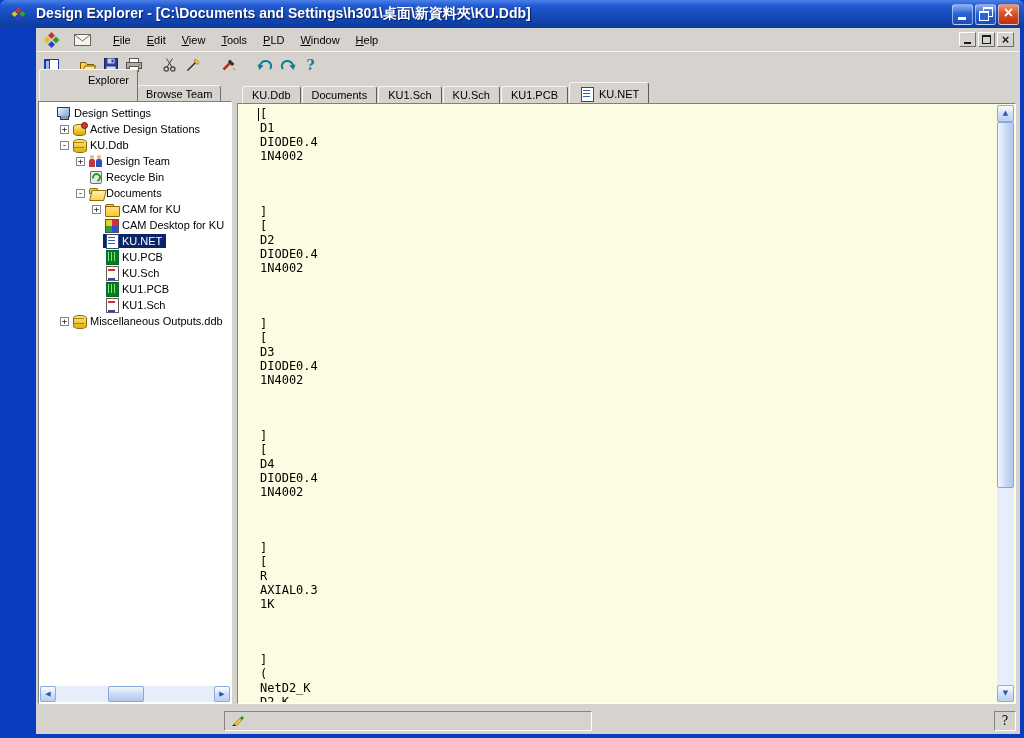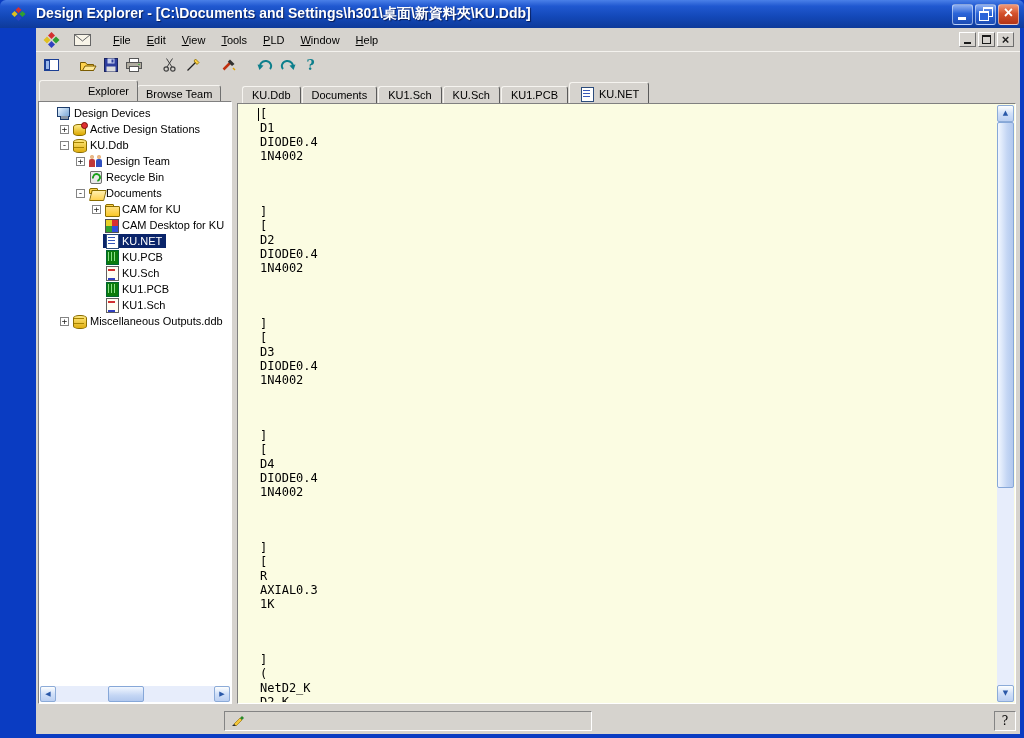--- a/index.html
+++ b/index.html
@@ -45,21 +45,21 @@
     display:flex; align-items:center; padding:0 4px; }
   .tool-btn { width:23px; height:22px; display:flex; align-items:center; justify-content:center; }
   .tool-sep { width:13px; height:22px; }
   .glyph-help { color:#0d7f8c; font-weight:bold; font-size:14px; font-family:"DejaVu Serif",serif; }
 
   
   .left-panel { position:absolute; left:2px; top:54px; width:194px; bottom:30px; }
   .panel-tabs { display:flex; align-items:flex-end; height:19px; padding-left:1px; }
   .panel-tab { height:16px; padding:2px 8px 0; background:var(--chrome,#d6d3ce); font-size:11px;
     border:1px solid; border-color:#f6f4f0 #707070 #707070 #f6f4f0; border-bottom:none; border-radius:3px 3px 0 0; margin-right:-1px; }
-  .panel-tab.active { height:21px; position:relative; z-index:2; padding-top:4px;padding-left:48px; }
+  .panel-tab.active { height:32px; position:relative; z-index:2; padding-top:4px;padding-left:48px; }
   .tree-area { position:absolute; left:0; right:0; top:19px; bottom:0; background:#fff;
     border:1px solid; border-color:#808080 #fff #fff #808080; }
   .tree { position:absolute; left:1px; right:1px; top:1px; bottom:17px; overflow:hidden; padding:2px 0 0 2px; }
   .tree-row { display:flex; align-items:center; height:16px; white-space:nowrap; font-size:11px; }
   .tree-indent { flex:none; height:16px; }
   .tree-expand { width:13px; height:16px; flex:none; display:flex; align-items:center; justify-content:center; }
   .tree-expand .box { width:9px; height:9px; border:1px solid #848484; background:#fff; color:#202020;
     font-size:9px; font-family:"DejaVu Sans Mono",monospace; display:flex; align-items:center; justify-content:center; line-height:1; }
   .tree-sel { display:inline-flex; align-items:center; padding:0 1px; }
   .tree-sel.selected { background:var(--selection,#0a246a); }
@@ -265,21 +265,21 @@
         <div class="panel-tab active">Explorer</div>
         <div class="panel-tab">Browse Team</div>
       </div>
     <div class="tree-area">
       <div class="tree">
           <div class="tree-row">
             <span class="tree-indent" style="width: 0px;"></span>
             <span class="tree-expand"></span>
             <span class="tree-sel">
               <span class="t-icon t-desktop"></span>
-              <span class="tree-label">Design Devices</span>
+              <span class="tree-label">Design Settings</span>
             </span>
           </div>
           <div class="tree-row">
             <span class="tree-indent" style="width: 16px;"></span>
             <span class="tree-expand">
               <span class="box">+</span>
             </span>
             <span class="tree-sel">
               <span class="t-icon t-stations"></span>
               <span class="tree-label">Active Design Stations</span>

